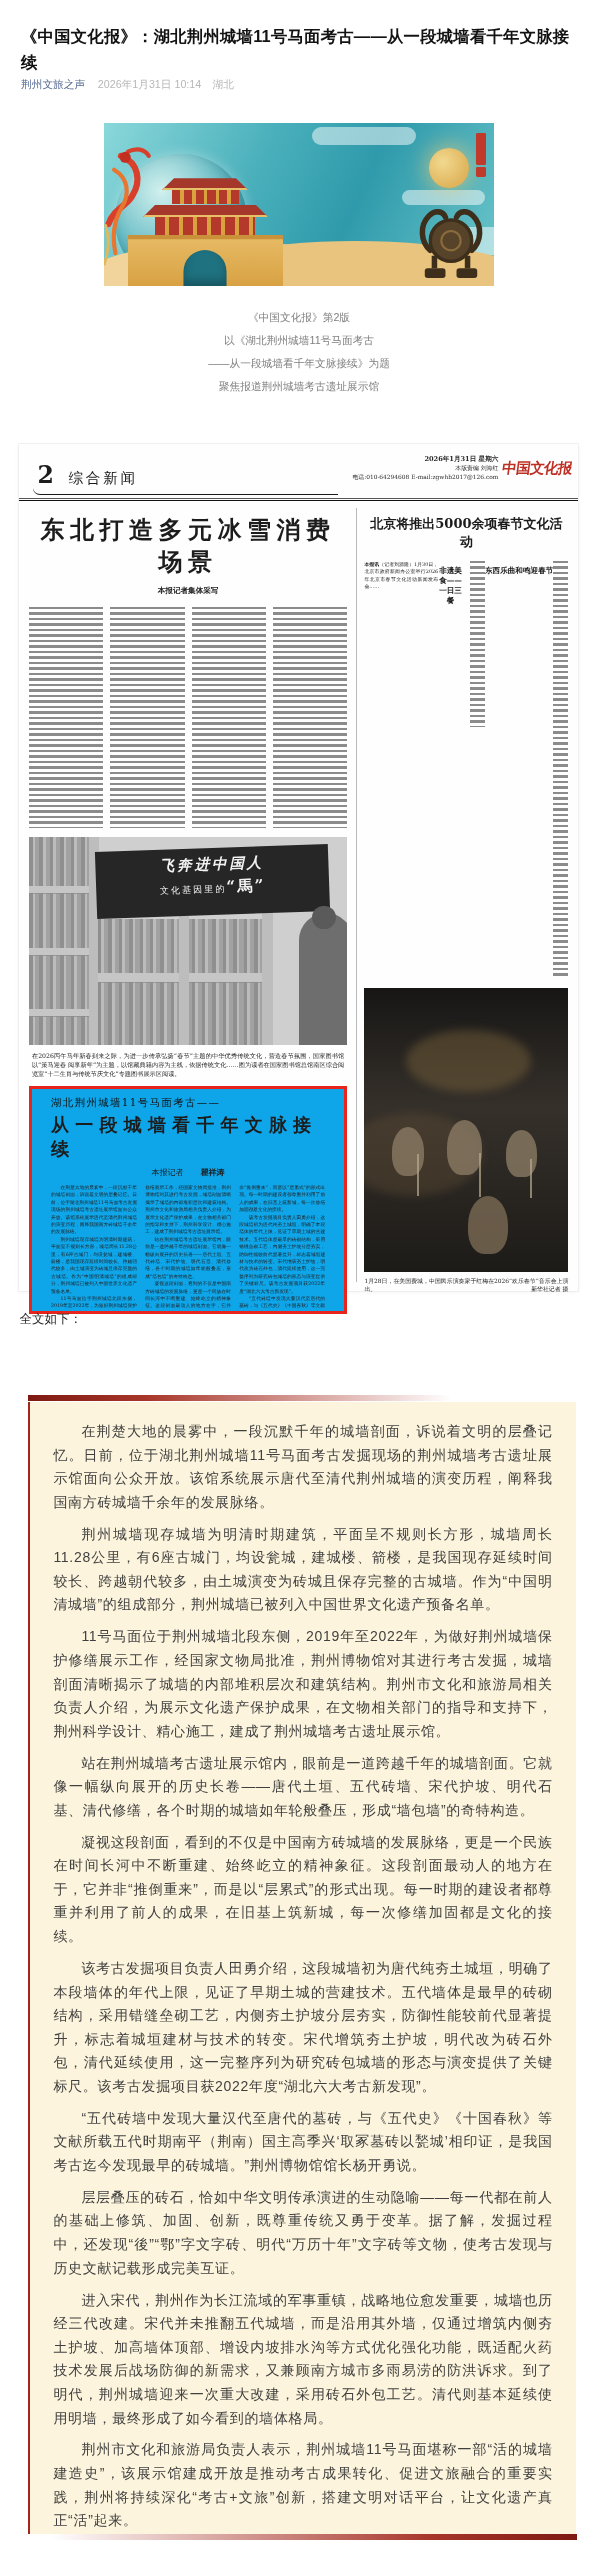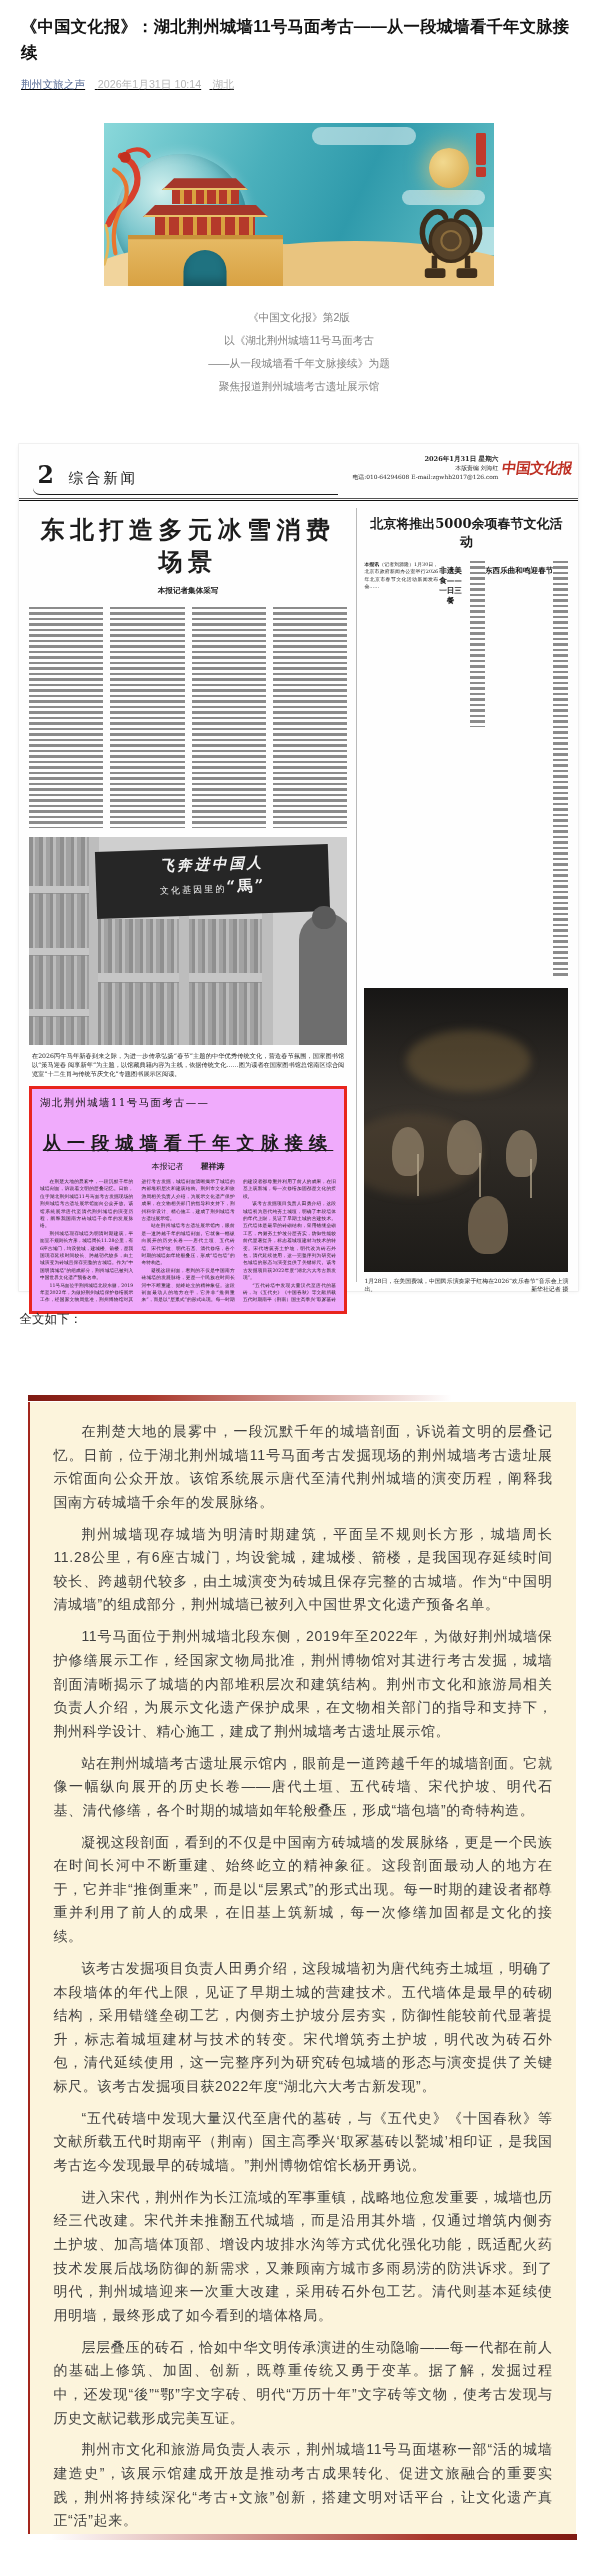--- a/index.html
+++ b/index.html
@@ -1,23 +1,23 @@
 <!DOCTYPE html>
 <html style="font-size:11px"><head>
 <meta charset="utf-8">
 <style>
   html,body{margin:0;padding:0;}
   body{width:598px;height:2576px;position:relative;background:#ffffff;
        font-family:"Liberation Sans",sans-serif;overflow:hidden;}
   .abs{position:absolute;}
 
   
-  .page-title{left:21px;top:2px;width:556px;font-size:16.3px;line-height:26px;
+  .page-title{left:21px;top:12px;width:556px;font-size:16.3px;line-height:26px;
     font-weight:700;color:#121212;letter-spacing:0.3px;}
-  .meta{left:21px;top:78px;width:555px;font-size:10.7px;text-decoration:underline;}
+  .meta{left:21px;top:78px;width:555px;font-size:10.7px;}
   .meta .account{color:#576b95;margin-right:9.7px;}
   .meta .dim{color:#b7b7b7;margin-right:8.3px;}
 
   
   .banner{left:104px;top:123px;width:390px;height:163px;overflow:hidden;
     background:linear-gradient(115deg,#8ad8da 0%,#49afbb 38%,#2f9aab 62%,#6cc6cb 100%);}
   .cloud{position:absolute;background:rgba(255,255,255,.5);border-radius:28px;filter:blur(0.7px);}
   .moon{position:absolute;left:325px;top:25px;width:40px;height:40px;border-radius:50%;
     background:radial-gradient(circle at 35% 35%,#f2d98f,#dfb45c 70%);
     box-shadow:0 0 19.4px 4.2px rgba(235,200,120,.55);}
@@ -85,24 +85,24 @@
     transform:rotate(-2deg);color:#f3f3f3;text-align:center;padding-top:7px;box-sizing:border-box;}
   .photo1-banner .l1{font-size:14.6px;font-weight:700;font-style:italic;letter-spacing:2.8px;}
   .photo1-banner .l2{font-size:9px;letter-spacing:2.1px;margin-top:2.8px;}
   .photo1-banner .l2 b{font-size:15.3px;}
   .person{position:absolute;right:-5.5px;bottom:0;width:54px;height:132px;background:#6e6e6e;
     border-radius:28px 28px 0 0;}
   .person-head{position:absolute;right:11px;bottom:116px;width:23.6px;height:23.6px;border-radius:50%;
     background:#5a5a5a;}
   .np-cap{margin-top:5.5px;font-size:6.2px;line-height:9px;text-align:justify;color:#1d1d1d;
     padding:0 2.8px;}
-  .redbox{margin-top:8.3px;border:3.5px solid #e8251d;padding:7px 8px;height:208px;
-    box-sizing:content-box;background:#f0abfc;}
+  .redbox{margin-top:8.3px;border:3.5px solid #e8251d;padding:7px 19px;height:208px;
+    box-sizing:content-box;background:#0ea5e9;}
   .rb-kicker{font-size:10.4px;letter-spacing:1.4px;color:#111;}
-  .rb-title{text-align:center;font-size:18px;font-weight:700;letter-spacing:6.2px;margin-top:21px;text-decoration:underline;}
+  .rb-title{text-align:left;font-size:18px;font-weight:700;letter-spacing:6.2px;margin-top:3px;}
   .rb-byline{text-align:center;font-size:8px;margin-top:6.2px;margin-bottom:5.5px;}
   .rb-byline b{margin-left:17px;}
   .rb-body{height:130px;overflow:hidden;column-count:3;column-gap:8.3px;font-size:4.7px;
     line-height:7.4px;text-align:justify;color:#222;}
   .rb-body p{margin:0;text-indent:2em;}
 
   .np-right{left:345px;top:64px;width:204px;}
   .np-h2{text-align:center;font-size:13px;font-weight:700;margin-top:7px;letter-spacing:0;}
   .subcols{display:flex;gap:7px;margin-top:9.7px;height:416px;}
   .subcol{flex:1;display:flex;flex-direction:row;}
@@ -285,18 +285,18 @@
 
 <div class="abs deco-top"></div>
 <div class="abs panel">
     <p>在荆楚大地的晨雾中，一段沉默千年的城墙剖面，诉说着文明的层叠记忆。日前，位于湖北荆州城墙11号马面考古发掘现场的荆州城墙考古遗址展示馆面向公众开放。该馆系统展示唐代至清代荆州城墙的演变历程，阐释我国南方砖城墙千余年的发展脉络。</p>
     <p>荆州城墙现存城墙为明清时期建筑，平面呈不规则长方形，城墙周长11.28公里，有6座古城门，均设瓮城，建城楼、箭楼，是我国现存延续时间较长、跨越朝代较多，由土城演变为砖城且保存完整的古城墙。作为“中国明清城墙”的组成部分，荆州城墙已被列入中国世界文化遗产预备名单。</p>
     <p>11号马面位于荆州城墙北段东侧，2019年至2022年，为做好荆州城墙保护修缮展示工作，经国家文物局批准，荆州博物馆对其进行考古发掘，城墙剖面清晰揭示了城墙的内部堆积层次和建筑结构。荆州市文化和旅游局相关负责人介绍，为展示文化遗产保护成果，在文物相关部门的指导和支持下，荆州科学设计、精心施工，建成了荆州城墙考古遗址展示馆。</p>
     <p>站在荆州城墙考古遗址展示馆内，眼前是一道跨越千年的城墙剖面。它就像一幅纵向展开的历史长卷——唐代土垣、五代砖墙、宋代护坡、明代石基、清代修缮，各个时期的城墙如年轮般叠压，形成“墙包墙”的奇特构造。</p>
     <p>凝视这段剖面，看到的不仅是中国南方砖城墙的发展脉络，更是一个民族在时间长河中不断重建、始终屹立的精神象征。这段剖面最动人的地方在于，它并非“推倒重来”，而是以“层累式”的形式出现。每一时期的建设者都尊重并利用了前人的成果，在旧基上筑新城，每一次修缮加固都是文化的接续。</p>
     <p>该考古发掘项目负责人田勇介绍，这段城墙初为唐代纯夯土城垣，明确了本段墙体的年代上限，见证了早期土城的营建技术。五代墙体是最早的砖砌结构，采用错缝垒砌工艺，内侧夯土护坡分层夯实，防御性能较前代显著提升，标志着城垣建材与技术的转变。宋代增筑夯土护坡，明代改为砖石外包，清代延续使用，这一完整序列为研究砖包城墙的形态与演变提供了关键标尺。该考古发掘项目获2022年度“湖北六大考古新发现”。</p>
     <p>“五代砖墙中发现大量汉代至唐代的墓砖，与《五代史》《十国春秋》等文献所载五代时期南平（荆南）国主高季兴‘取冢墓砖以甃城’相印证，是我国考古迄今发现最早的砖城墙。”荆州博物馆馆长杨开勇说。</p>
+    <p>层层叠压的砖石，恰如中华文明传承演进的生动隐喻——每一代都在前人的基础上修筑、加固、创新，既尊重传统又勇于变革。据了解，发掘过程中，还发现“後”“鄂”字文字砖、明代“万历十年”文字砖等文物，使考古发现与历史文献记载形成完美互证。</p>
     <p>进入宋代，荆州作为长江流域的军事重镇，战略地位愈发重要，城墙也历经三代改建。宋代并未推翻五代城墙，而是沿用其外墙，仅通过增筑内侧夯土护坡、加高墙体顶部、增设内坡排水沟等方式优化强化功能，既适配火药技术发展后战场防御的新需求，又兼顾南方城市多雨易涝的防洪诉求。到了明代，荆州城墙迎来一次重大改建，采用砖石外包工艺。清代则基本延续使用明墙，最终形成了如今看到的墙体格局。</p>
-    <p>层层叠压的砖石，恰如中华文明传承演进的生动隐喻——每一代都在前人的基础上修筑、加固、创新，既尊重传统又勇于变革。据了解，发掘过程中，还发现“後”“鄂”字文字砖、明代“万历十年”文字砖等文物，使考古发现与历史文献记载形成完美互证。</p>
     <p>荆州市文化和旅游局负责人表示，荆州城墙11号马面堪称一部“活的城墙建造史”，该展示馆建成开放是推动考古成果转化、促进文旅融合的重要实践，荆州将持续深化“考古+文旅”创新，搭建文明对话平台，让文化遗产真正“活”起来。</p>
   </div>
 <div class="abs deco-bottom"></div>
 
 
 </body></html>

